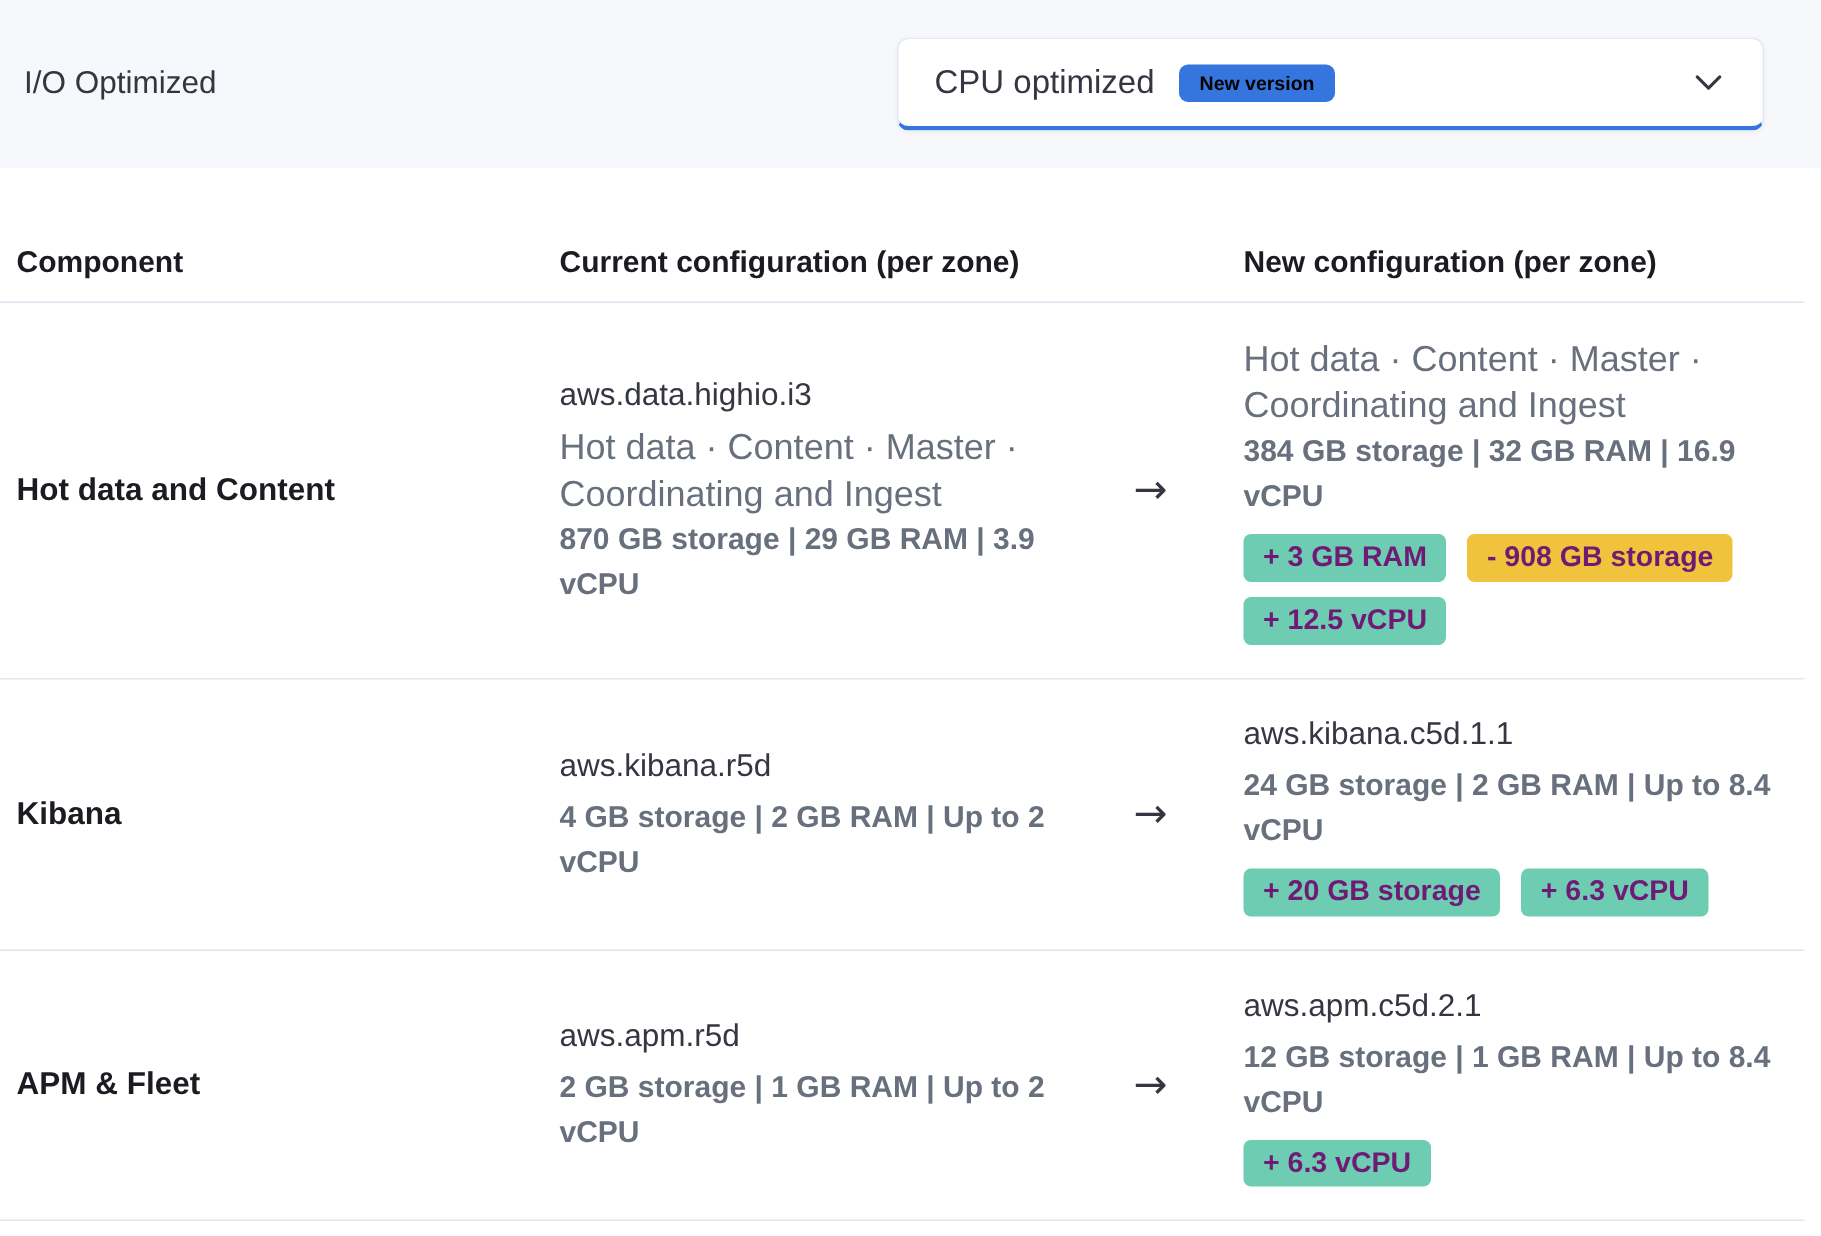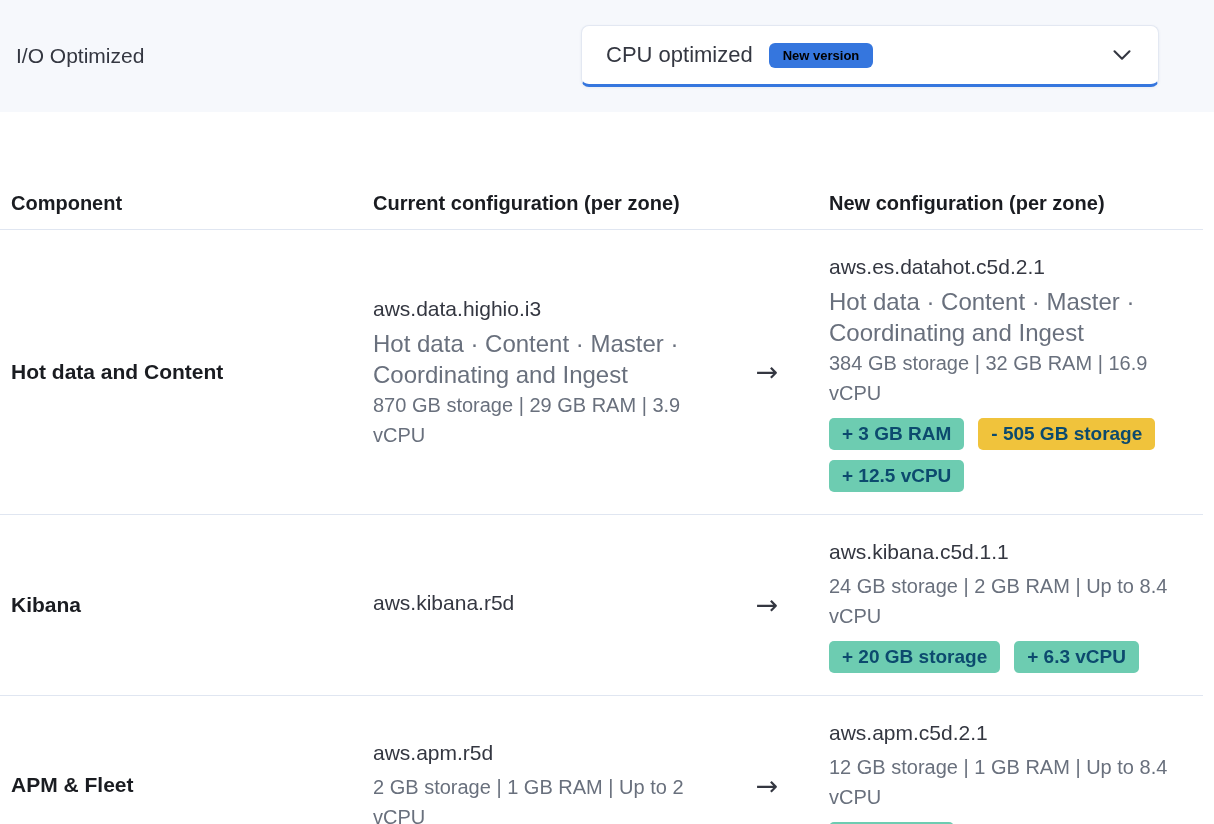--- a/index.html
+++ b/index.html
@@ -15,21 +15,21 @@
   *{box-sizing:border-box;}
   html,body{margin:0;padding:0;}
   body{
     width:1214px;height:824px;background:#fff;color:var(--text);
     font-family:"Liberation Sans",sans-serif;overflow:hidden;
   }
   
   .topbar{
     height:112px;background:var(--topbar-bg);
     display:flex;align-items:center;justify-content:space-between;
-    padding:0 55px 0 16px;
+    padding:0 38px 0 16px;
     gap:20px;
   }
   .profile-label{font-size:21px;color:var(--text);}
   .profile-select{
     width:578px;height:62px;background:#fff;
     border:1px solid #E3E8F2;border-bottom:3px solid var(--accent);
     border-radius:8px;display:flex;align-items:center;
     padding:0 24px;cursor:pointer;
     box-shadow:0 1px 3px rgba(70,90,130,.08);
     font-family:inherit;text-align:left;
@@ -41,41 +41,41 @@
   }
   .chevron{margin-left:auto;display:flex;}
   
   .cfg-table{margin-top:38px;width:1203px;}
   .thead,.trow{
     display:grid;grid-template-columns:373px 332px 124px 374px;
   }
   .thead{
     padding:14px 0 14px 0;border-bottom:1px solid var(--separator);
   }
-  .th{font-size:20px;font-weight:700;color:var(--text-strong);margin-top:28px;}
+  .th{font-size:20px;font-weight:700;color:var(--text-strong);}
   .th.first{padding-left:11px;}
   .trow{
     align-items:center;border-bottom:1px solid var(--separator);
     padding:22px 0;
   }
   .component-name{
     font-size:21px;font-weight:700;color:var(--text-strong);padding-left:11px;
   }
   .config-name{font-size:21px;color:var(--text);line-height:30px;margin-bottom:4px;}
   .config-roles{font-size:24px;color:var(--text-subdued);line-height:31px;}
-  .config-specs{font-size:20px;color:var(--text-subdued);line-height:30px;}
+  .config-specs{font-size:20px;color:var(--text-subdued);line-height:30px;font-weight:bold;}
   .cell-new{padding-right:22px;}
   .arrow{
     text-align:center;font-size:27px;color:var(--text);
     font-family:"DejaVu Sans",sans-serif;
   }
   .changes{display:flex;flex-wrap:wrap;gap:10px 14px;margin-top:10px;}
   .badge{
     border-radius:5px;padding:5px 13px;font-size:19px;font-weight:700;
-    color:#0c4a6e;line-height:1.15;white-space:nowrap;
+    color:#701a75;line-height:1.15;white-space:nowrap;
   }
   .badge.success{background:var(--success);}
   .badge.warning{background:var(--warning);}
 </style>
 </head>
 <body>
 
 <div class="topbar">
   <div class="profile-label">I/O Optimized</div>
 
@@ -100,34 +100,34 @@
   <div id="rows-container">
       <div class="trow">
         <div class="component-name">Hot data and Content</div>
         <div class="cell-current">
           <div class="config-name">aws.data.highio.i3</div>
           <div class="config-roles">Hot data · Content · Master · Coordinating and Ingest</div>
           <div class="config-specs">870 GB storage | 29 GB RAM | 3.9 vCPU</div>
         </div>
         <div class="arrow">→</div>
         <div class="cell-new">
-          <div class="config-name">aws.es.datahot.c5d.2.1</div>
           <div class="config-roles">Hot data · Content · Master · Coordinating and Ingest</div>
           <div class="config-specs">384 GB storage | 32 GB RAM | 16.9 vCPU</div>
           <div class="changes">
             <span class="badge success">+ 3 GB RAM</span>
-            <span class="badge warning">- 505 GB storage</span>
+            <span class="badge warning">- 908 GB storage</span>
             <span class="badge success">+ 12.5 vCPU</span>
           </div>
         </div>
       </div>
       <div class="trow">
         <div class="component-name">Kibana</div>
         <div class="cell-current">
           <div class="config-name">aws.kibana.r5d</div>
+          <div class="config-specs">4 GB storage | 2 GB RAM | Up to 2 vCPU</div>
         </div>
         <div class="arrow">→</div>
         <div class="cell-new">
           <div class="config-name">aws.kibana.c5d.1.1</div>
           <div class="config-specs">24 GB storage | 2 GB RAM | Up to 8.4 vCPU</div>
           <div class="changes">
             <span class="badge success">+ 20 GB storage</span>
             <span class="badge success">+ 6.3 vCPU</span>
           </div>
         </div>

